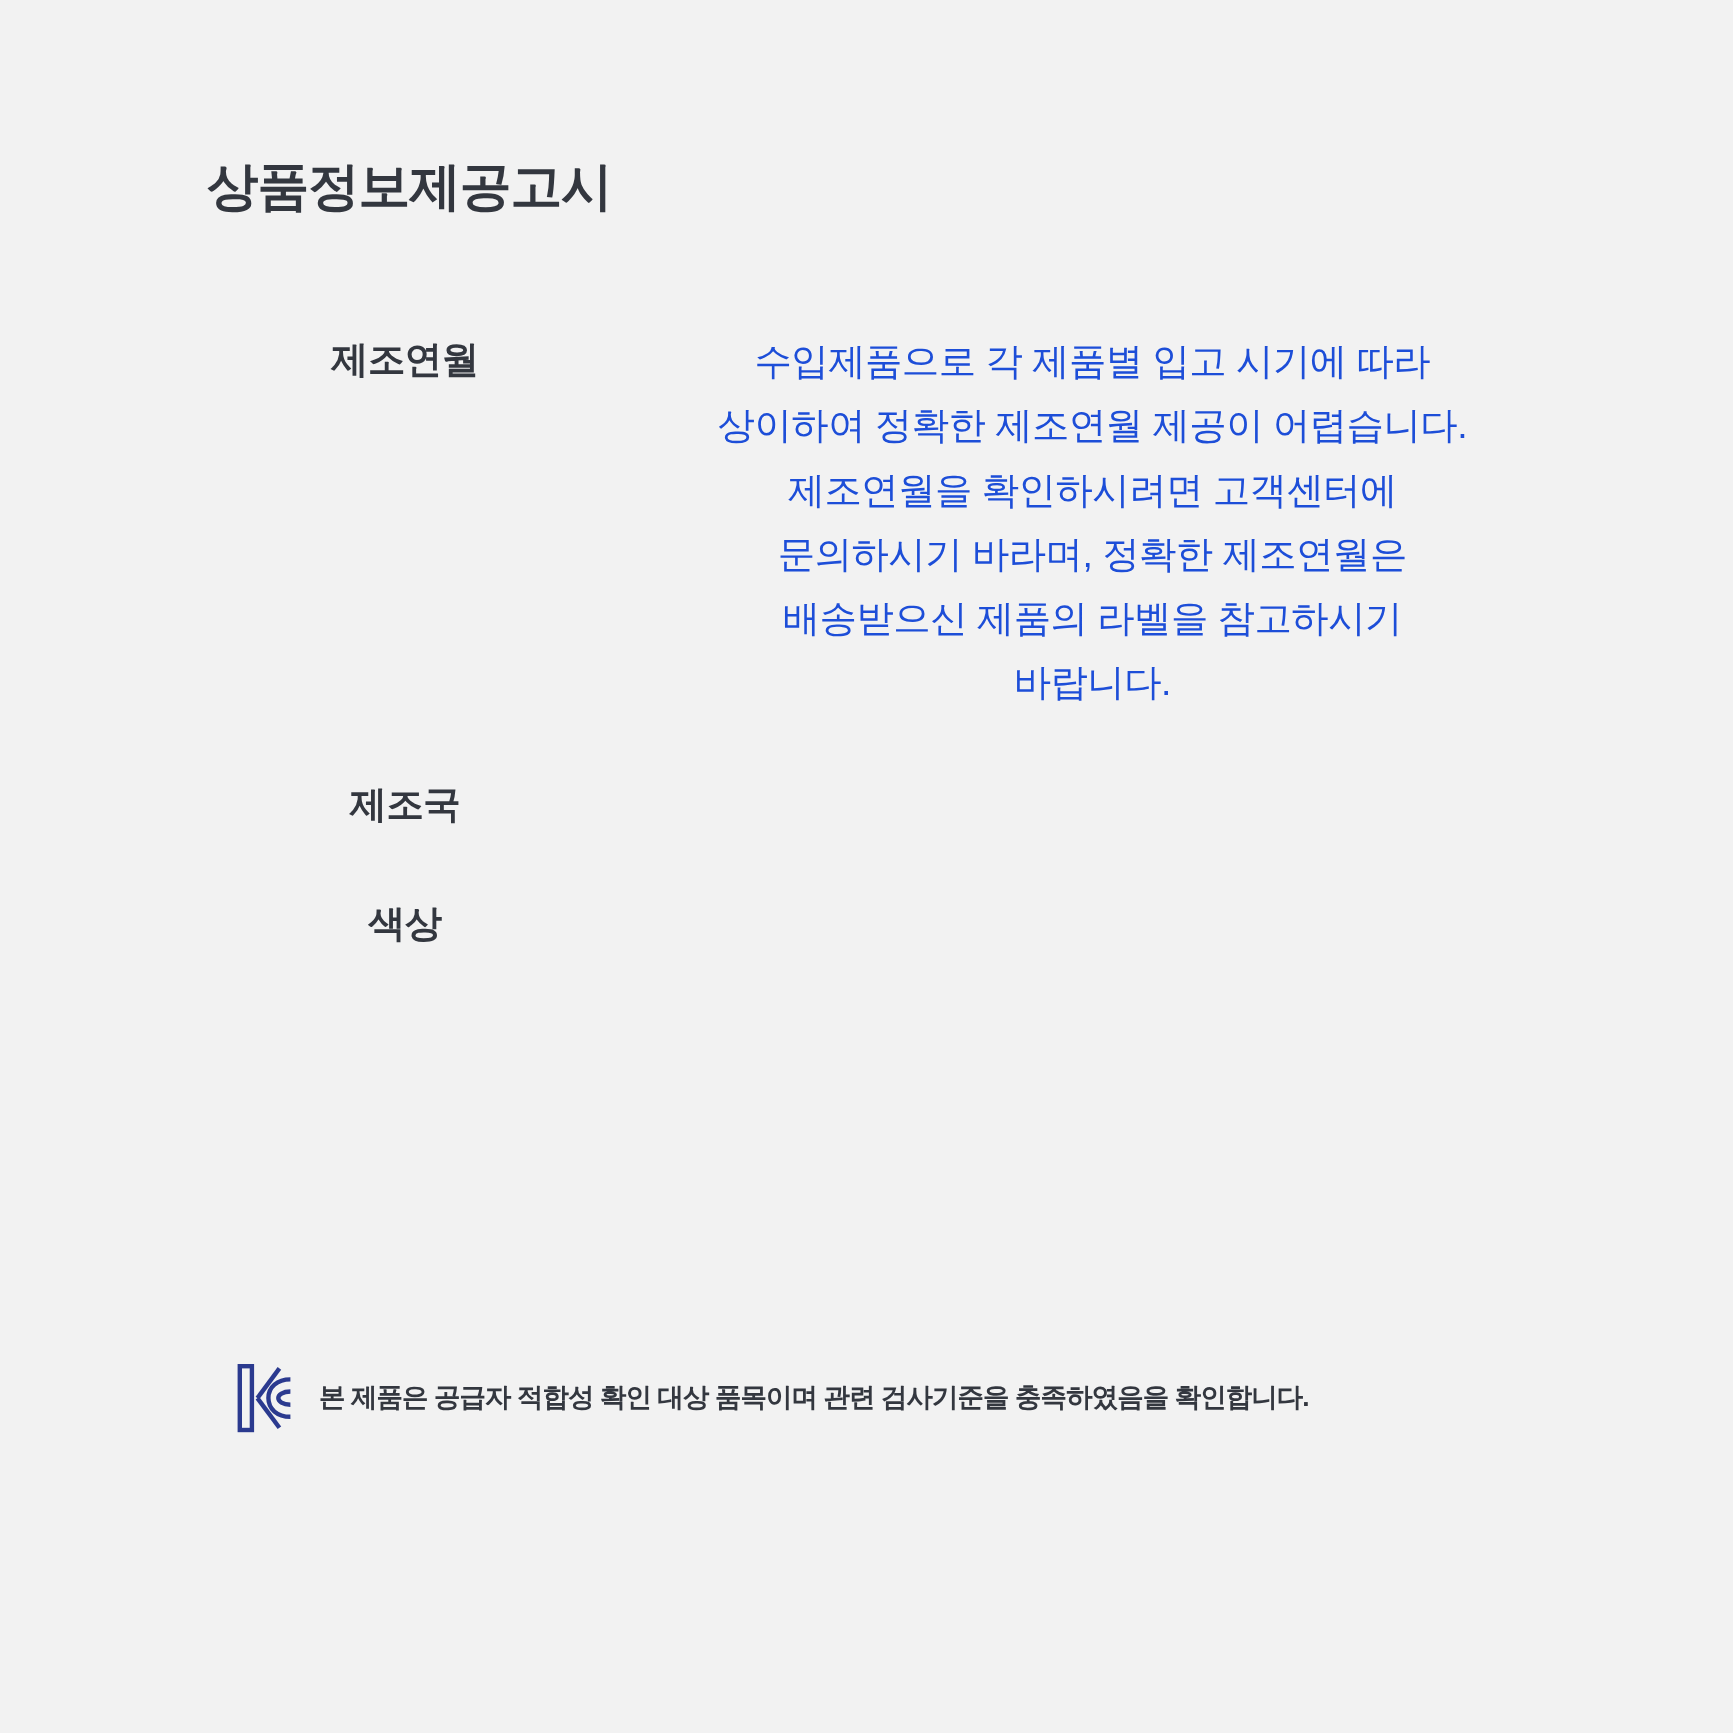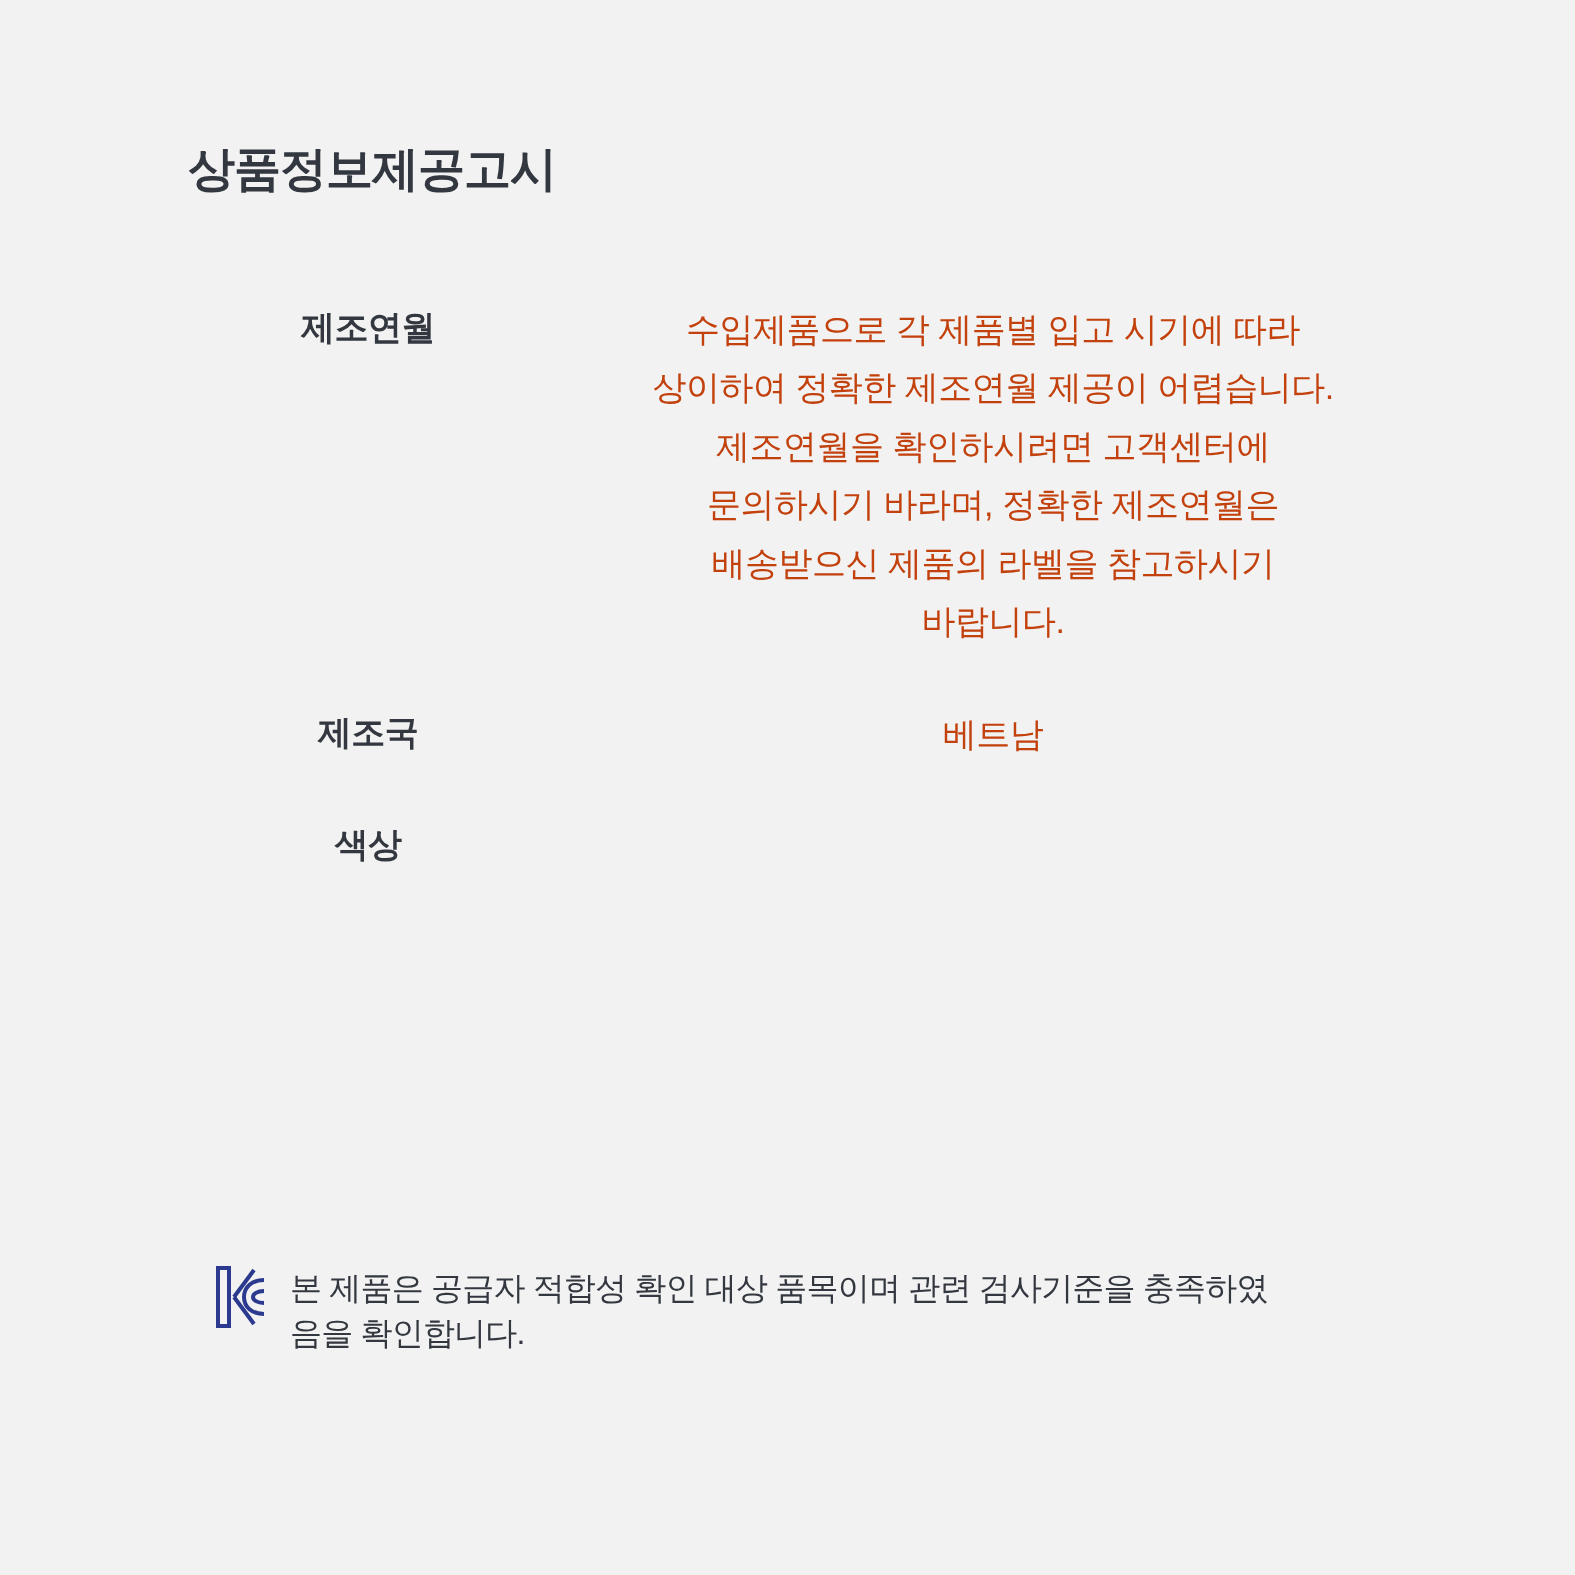--- a/index.html
+++ b/index.html
@@ -48,21 +48,21 @@
     font-weight: bold;
     line-height: 1.6;
     color: #33373f;
     letter-spacing: -0.5px;
   }
   .spec-value {
     flex: 1 1 auto;
     font-size: 34px;
     font-weight: normal;
     line-height: 1.72;
-    color: #c2410c;
+    color: #1d4ed8;
     letter-spacing: -0.5px;
     white-space: pre-line;
   }
   .kc-notice {
     position: absolute;
     left: 214px;
     top: 1238px;
     display: flex;
     align-items: center;
   }
@@ -70,26 +70,25 @@
     width: 54px;
     height: 66px;
     flex: 0 0 54px;
     position: relative;
     margin-right: 22px;
   }
   .kc-mark svg {
     display: block;
   }
   .kc-text {
-    font-size: 32px;
-    font-weight: normal;
+    font-size: 24px;
+    font-weight: bold;
     color: #33373f;
     letter-spacing: -0.8px;
     line-height: 1.4;
-    margin-top: 28px;
   }
 </style>
 </head>
 <body>
 
 <div class="page">
 
   <div class="title">상품정보제공고시</div>
 
   <div class="spec-list">
@@ -99,21 +98,20 @@
       <div class="spec-value">수입제품으로 각 제품별 입고 시기에 따라
 상이하여 정확한 제조연월 제공이 어렵습니다.
 제조연월을 확인하시려면 고객센터에
 문의하시기 바라며, 정확한 제조연월은
 배송받으신 제품의 라벨을 참고하시기
 바랍니다.</div>
     </div>
 
     <div class="spec-row" style="margin-top: 27px;">
       <div class="spec-label">제조국</div>
-      <div class="spec-value">베트남</div>
     </div>
 
     <div class="spec-row" style="margin-top: 36px;">
       <div class="spec-label">색상</div>
     </div>
 
   </div>
 
   <div class="kc-notice">
     <span class="kc-mark">

